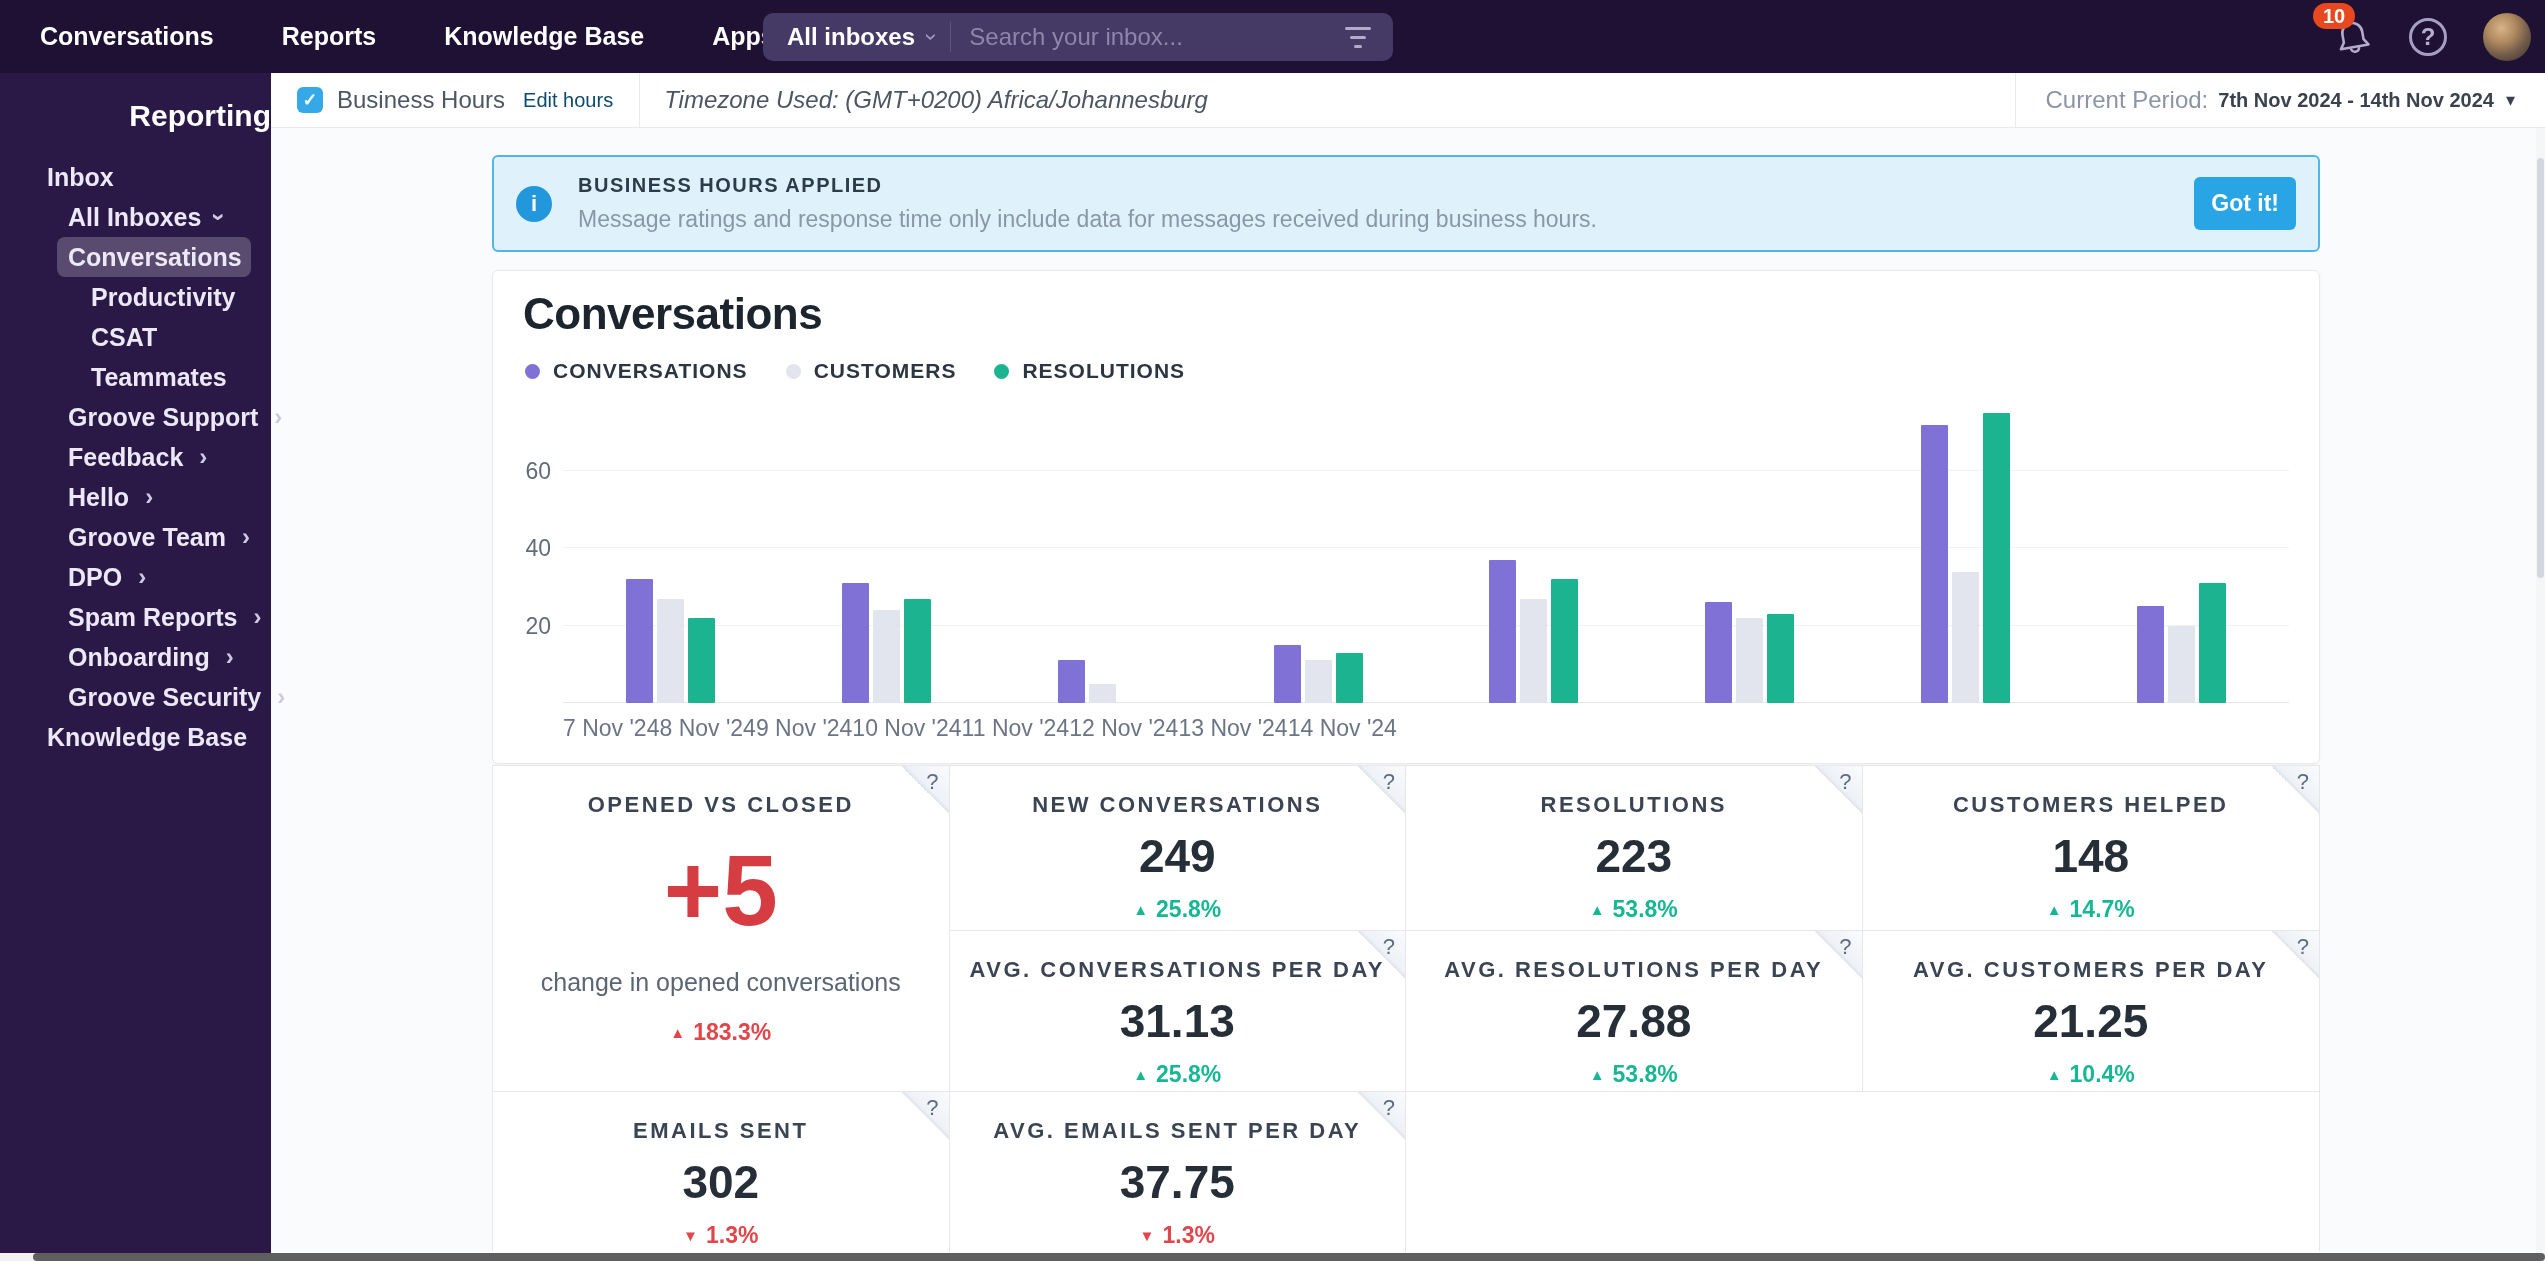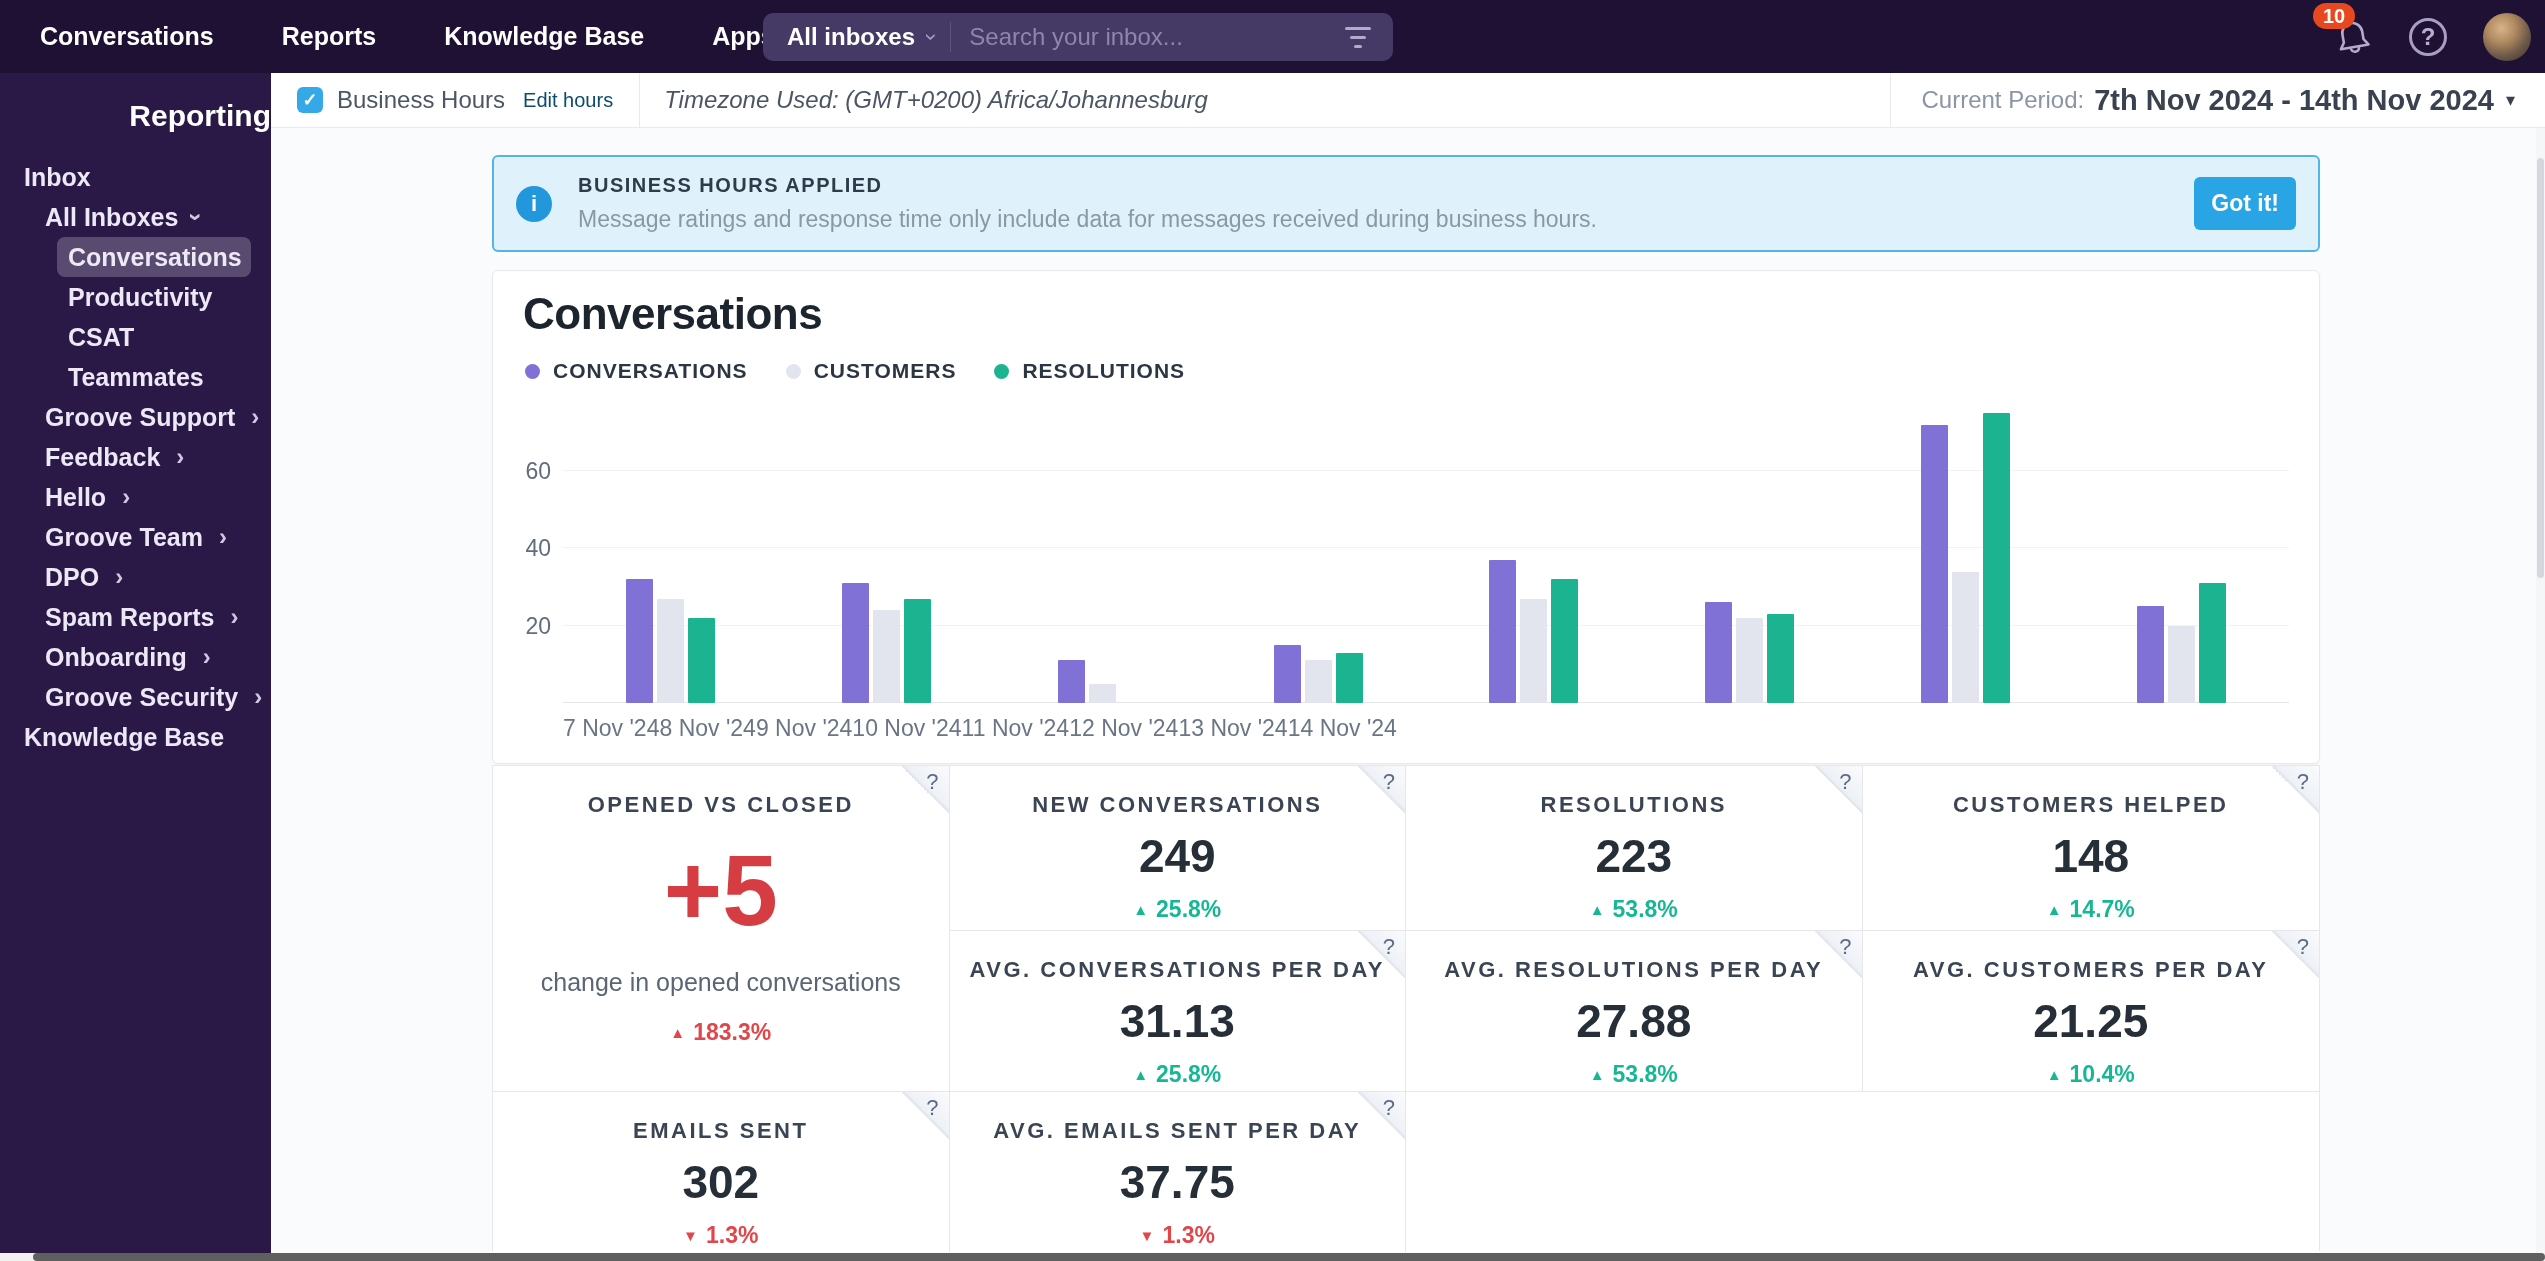--- a/index.html
+++ b/index.html
@@ -22,38 +22,38 @@
   .nav-right{position:absolute;right:14px;top:0;height:73px;display:flex;align-items:center;gap:36px;}
   .bell-wrap{position:relative;cursor:pointer;}
   .bell-svg{transform:rotate(-10deg);display:block;}
   .badge{position:absolute;top:-14px;left:-20px;background:#e8481f;color:#fff;font-size:20px;font-weight:700;border-radius:14px;padding:2px 10px;line-height:22px;}
   .qmark{width:38px;height:38px;border:3px solid #a79ec4;border-radius:50%;color:#b7aed0;font-size:24px;font-weight:700;display:flex;align-items:center;justify-content:center;cursor:pointer;}
   .avatar{width:48px;height:48px;border-radius:50%;cursor:pointer;background:radial-gradient(circle at 38% 32%,#d8b289 0%,#b08a60 32%,#6f5a49 62%,#35322f 100%);}
 
   
   .sidebar{position:absolute;left:0;top:73px;width:271px;height:1181px;background:#2a1947;z-index:20;text-align:right;}
   .side-title{color:#ffffff;font-size:30px;font-weight:800;margin:26px 0 24px 27px;}
-  .side-item{height:40px;line-height:40px;color:#ece8f5;font-size:25px;font-weight:700;cursor:pointer;white-space:nowrap;display:flex;align-items:center;}
+  .side-item{height:40px;line-height:40px;color:#ece8f5;font-size:25px;font-weight:700;cursor:pointer;white-space:nowrap;display:flex;align-items:center;margin-left:23px;}
   .lv0{padding-left:24px;}
   .lv1{padding-left:45px;}
   .lv2{padding-left:68px;font-weight:600;}
   .side-item .chev-r{display:inline-block;font-size:24px;font-weight:700;margin-left:16px;color:#cfc8e2;}
   .side-item .chev-d{display:inline-block;transform:rotate(90deg);font-size:24px;font-weight:700;margin-left:14px;color:#cfc8e2;}
   .side-item.selected{background:rgba(255,255,255,0.22);border-radius:8px;margin:0 20px 0 57px;padding-left:11px;}
 
   
   .topbar{position:absolute;left:271px;top:73px;width:2274px;height:55px;background:#ffffff;border-bottom:1px solid #e9eaee;display:flex;align-items:center;z-index:10;}
   .checkbox{width:26px;height:26px;background:#35a9e8;border-radius:6px;margin-left:26px;display:flex;align-items:center;justify-content:center;color:#fff;font-size:18px;font-weight:700;cursor:pointer;}
   .bh-label{font-size:24px;color:#4d5664;font-weight:400;margin-left:14px;}
   .edit-hours{font-size:20px;color:#0c4a6e;margin-left:18px;cursor:pointer;}
   .tb-divider{width:1px;height:55px;background:#e9eaee;margin-left:26px;}
   .tz-text{font-size:24px;color:#4b5563;font-style:italic;margin-left:24px;}
   .period-wrap{margin-left:auto;height:55px;display:flex;align-items:center;border-left:1px solid #e9eaee;padding:0 30px 0 30px;cursor:pointer;}
   .period-label{font-size:24px;color:#8b95a5;}
-  .period-value{font-size:29px;color:#3a4250;font-weight:700;margin-left:10px;}
+  .period-value{font-size:20px;color:#3a4250;font-weight:700;margin-left:10px;}
   .period-caret{font-size:18px;color:#3a4250;margin-left:12px;}
 
   
   .content{position:absolute;left:271px;top:128px;width:2274px;height:1126px;background:#fafbfc;}
 
   .banner{position:absolute;left:221px;top:27px;width:1828px;height:97px;background:#dff2fc;border:2px solid #53b4e9;border-radius:6px;display:flex;align-items:center;}
   .info-icon{width:36px;height:36px;border-radius:50%;background:#2297dc;color:#ffffff;font-size:22px;font-weight:700;display:flex;align-items:center;justify-content:center;margin-left:22px;flex:0 0 auto;}
   .banner-text{margin-left:26px;}
   .banner-title{font-size:20px;font-weight:700;letter-spacing:1.5px;color:#2e3b49;}
   .banner-body{font-size:23px;color:#8a97a4;margin-top:9px;}

